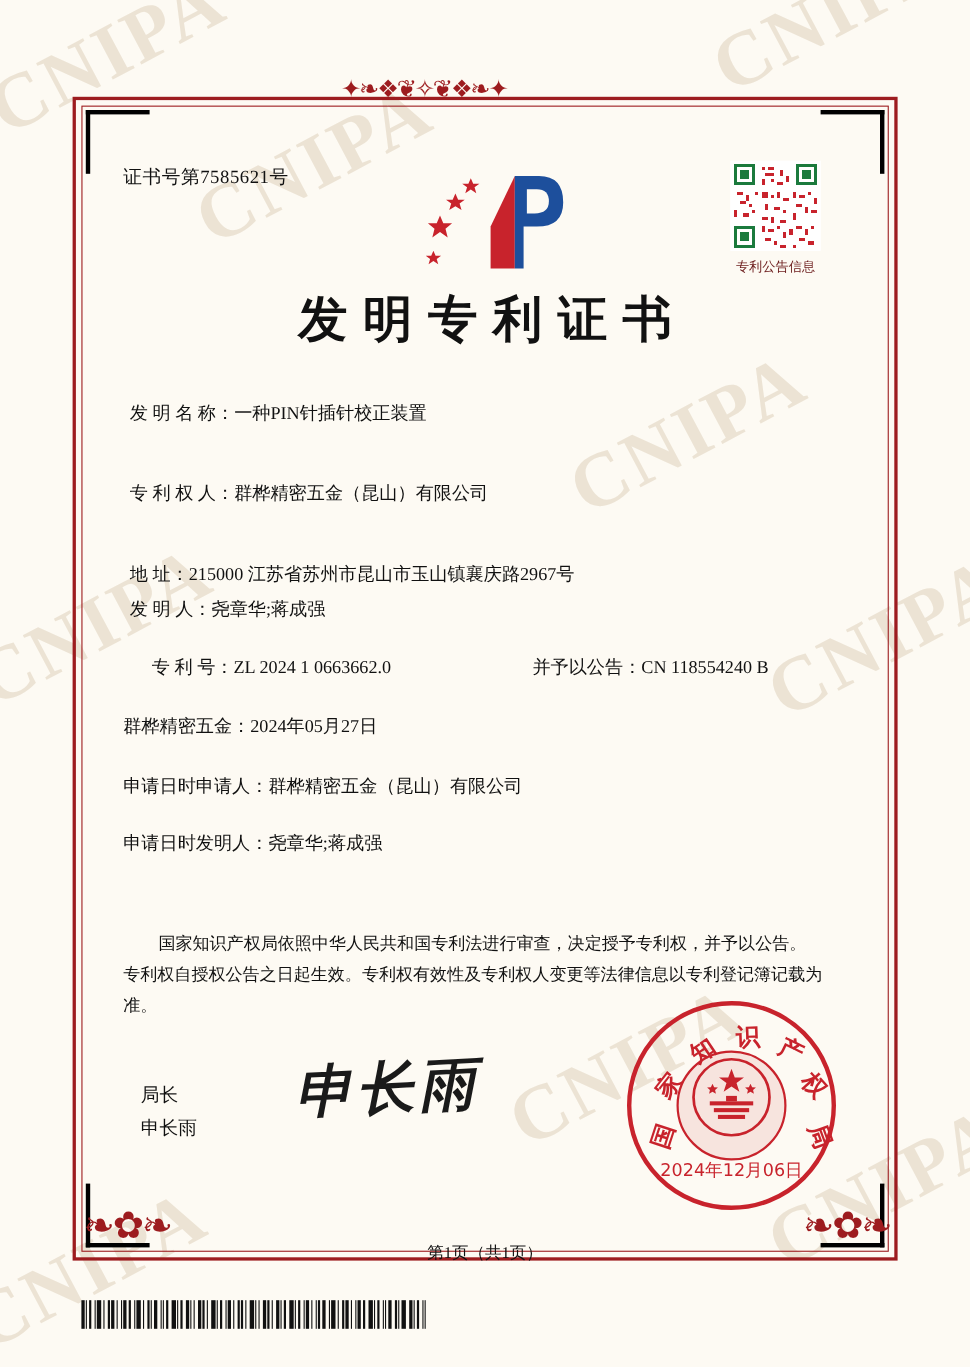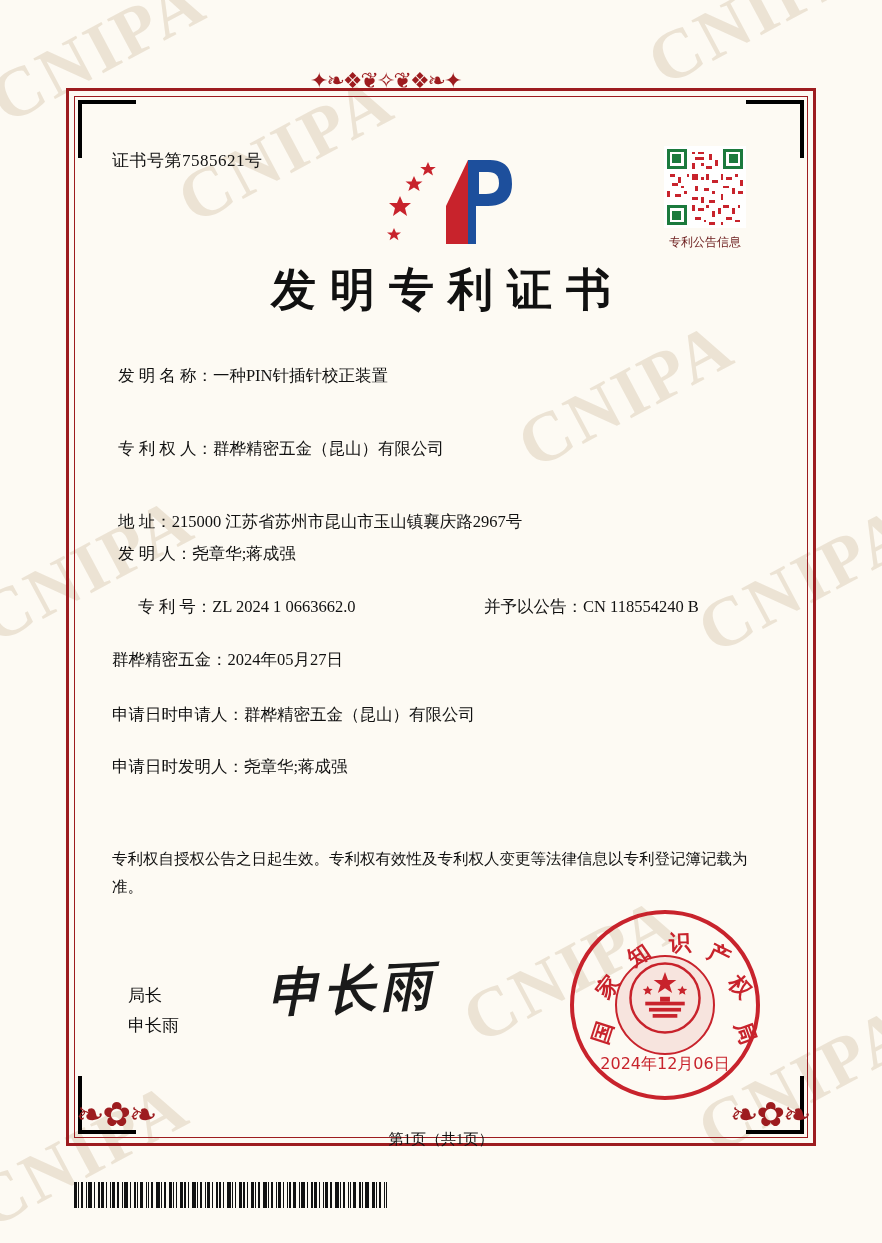--- a/index.html
+++ b/index.html
@@ -404,20 +404,21 @@
 
   <div class="field f-appl">
     <span class="flabel">申请日时申请人：</span><span class="fval">群桦精密五金（昆山）有限公司</span>
   </div>
 
   <div class="field f-appinv">
     <span class="flabel">申请日时发明人：</span><span class="fval">尧章华;蒋成强</span>
   </div>
 
   <div class="stmt">
+    <span class="indent">国家知识产权局依照中华人民共和国专利法进行审查，决定授予专利权，并予以公告。</span>
     <span>专利权自授权公告之日起生效。专利权有效性及专利权人变更等法律信息以专利登记簿记载为准。</span>
   </div>
 
   <div class="sig-label">
     <div>局长</div>
     <div>申长雨</div>
   </div>
   <div class="sig-script">申长雨</div>
 
   <div class="seal">

